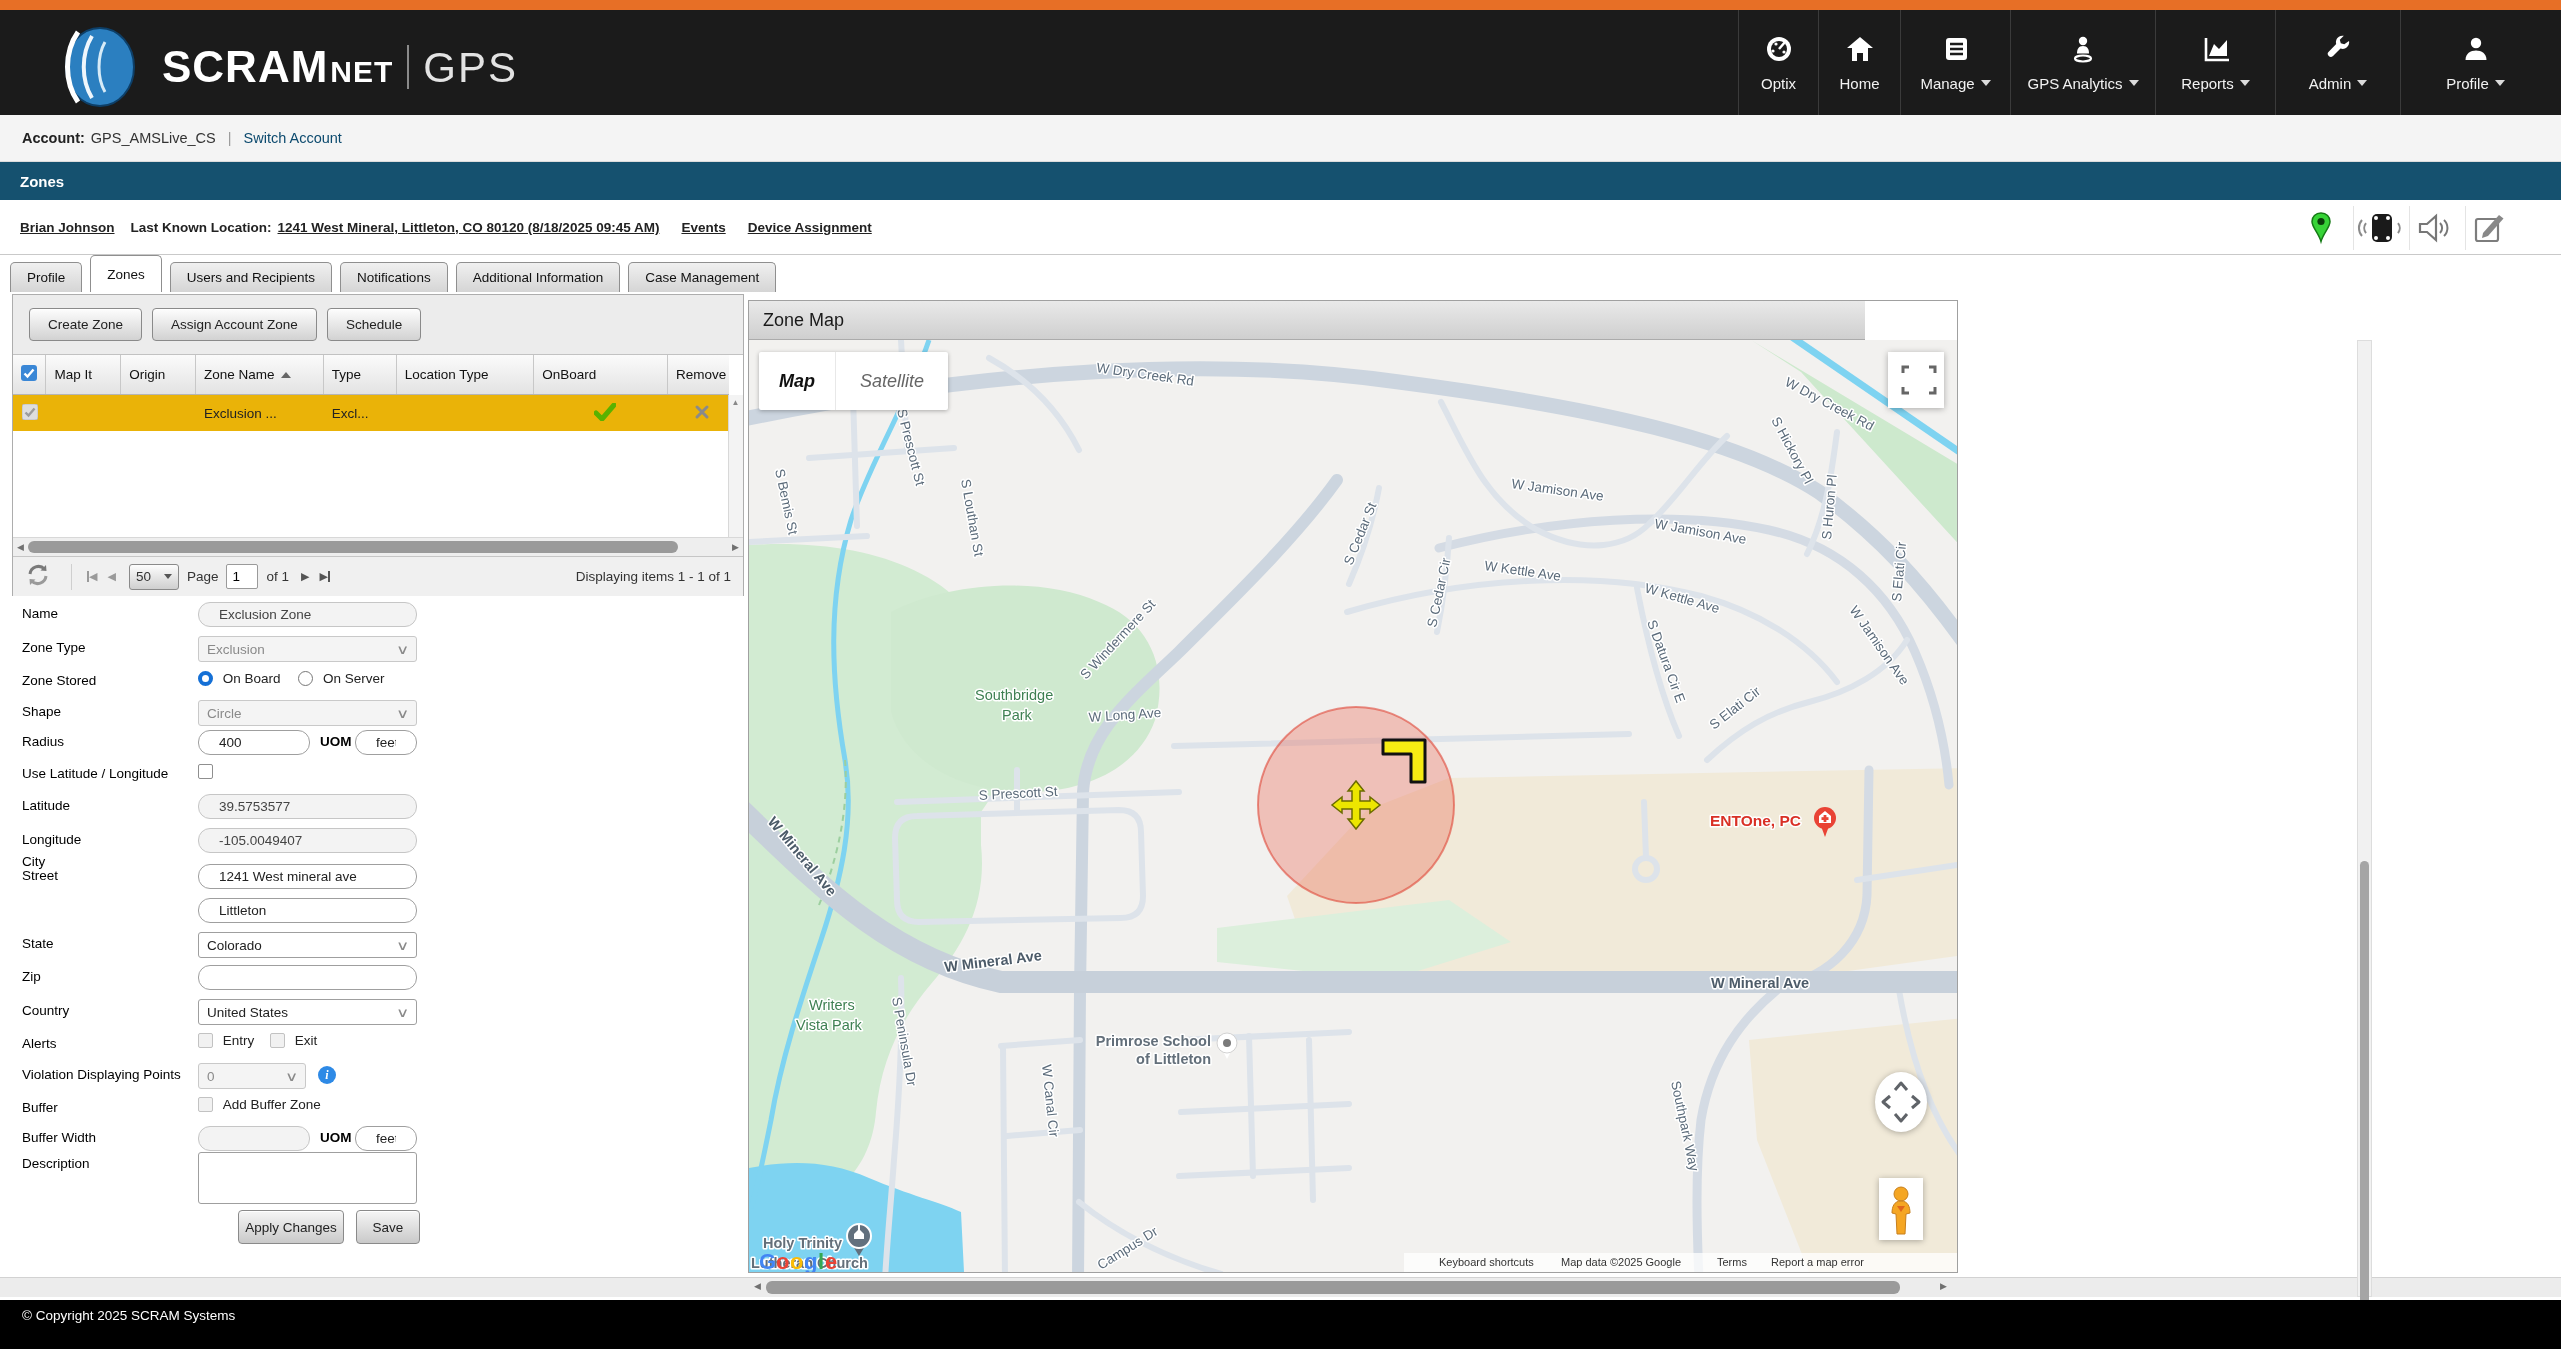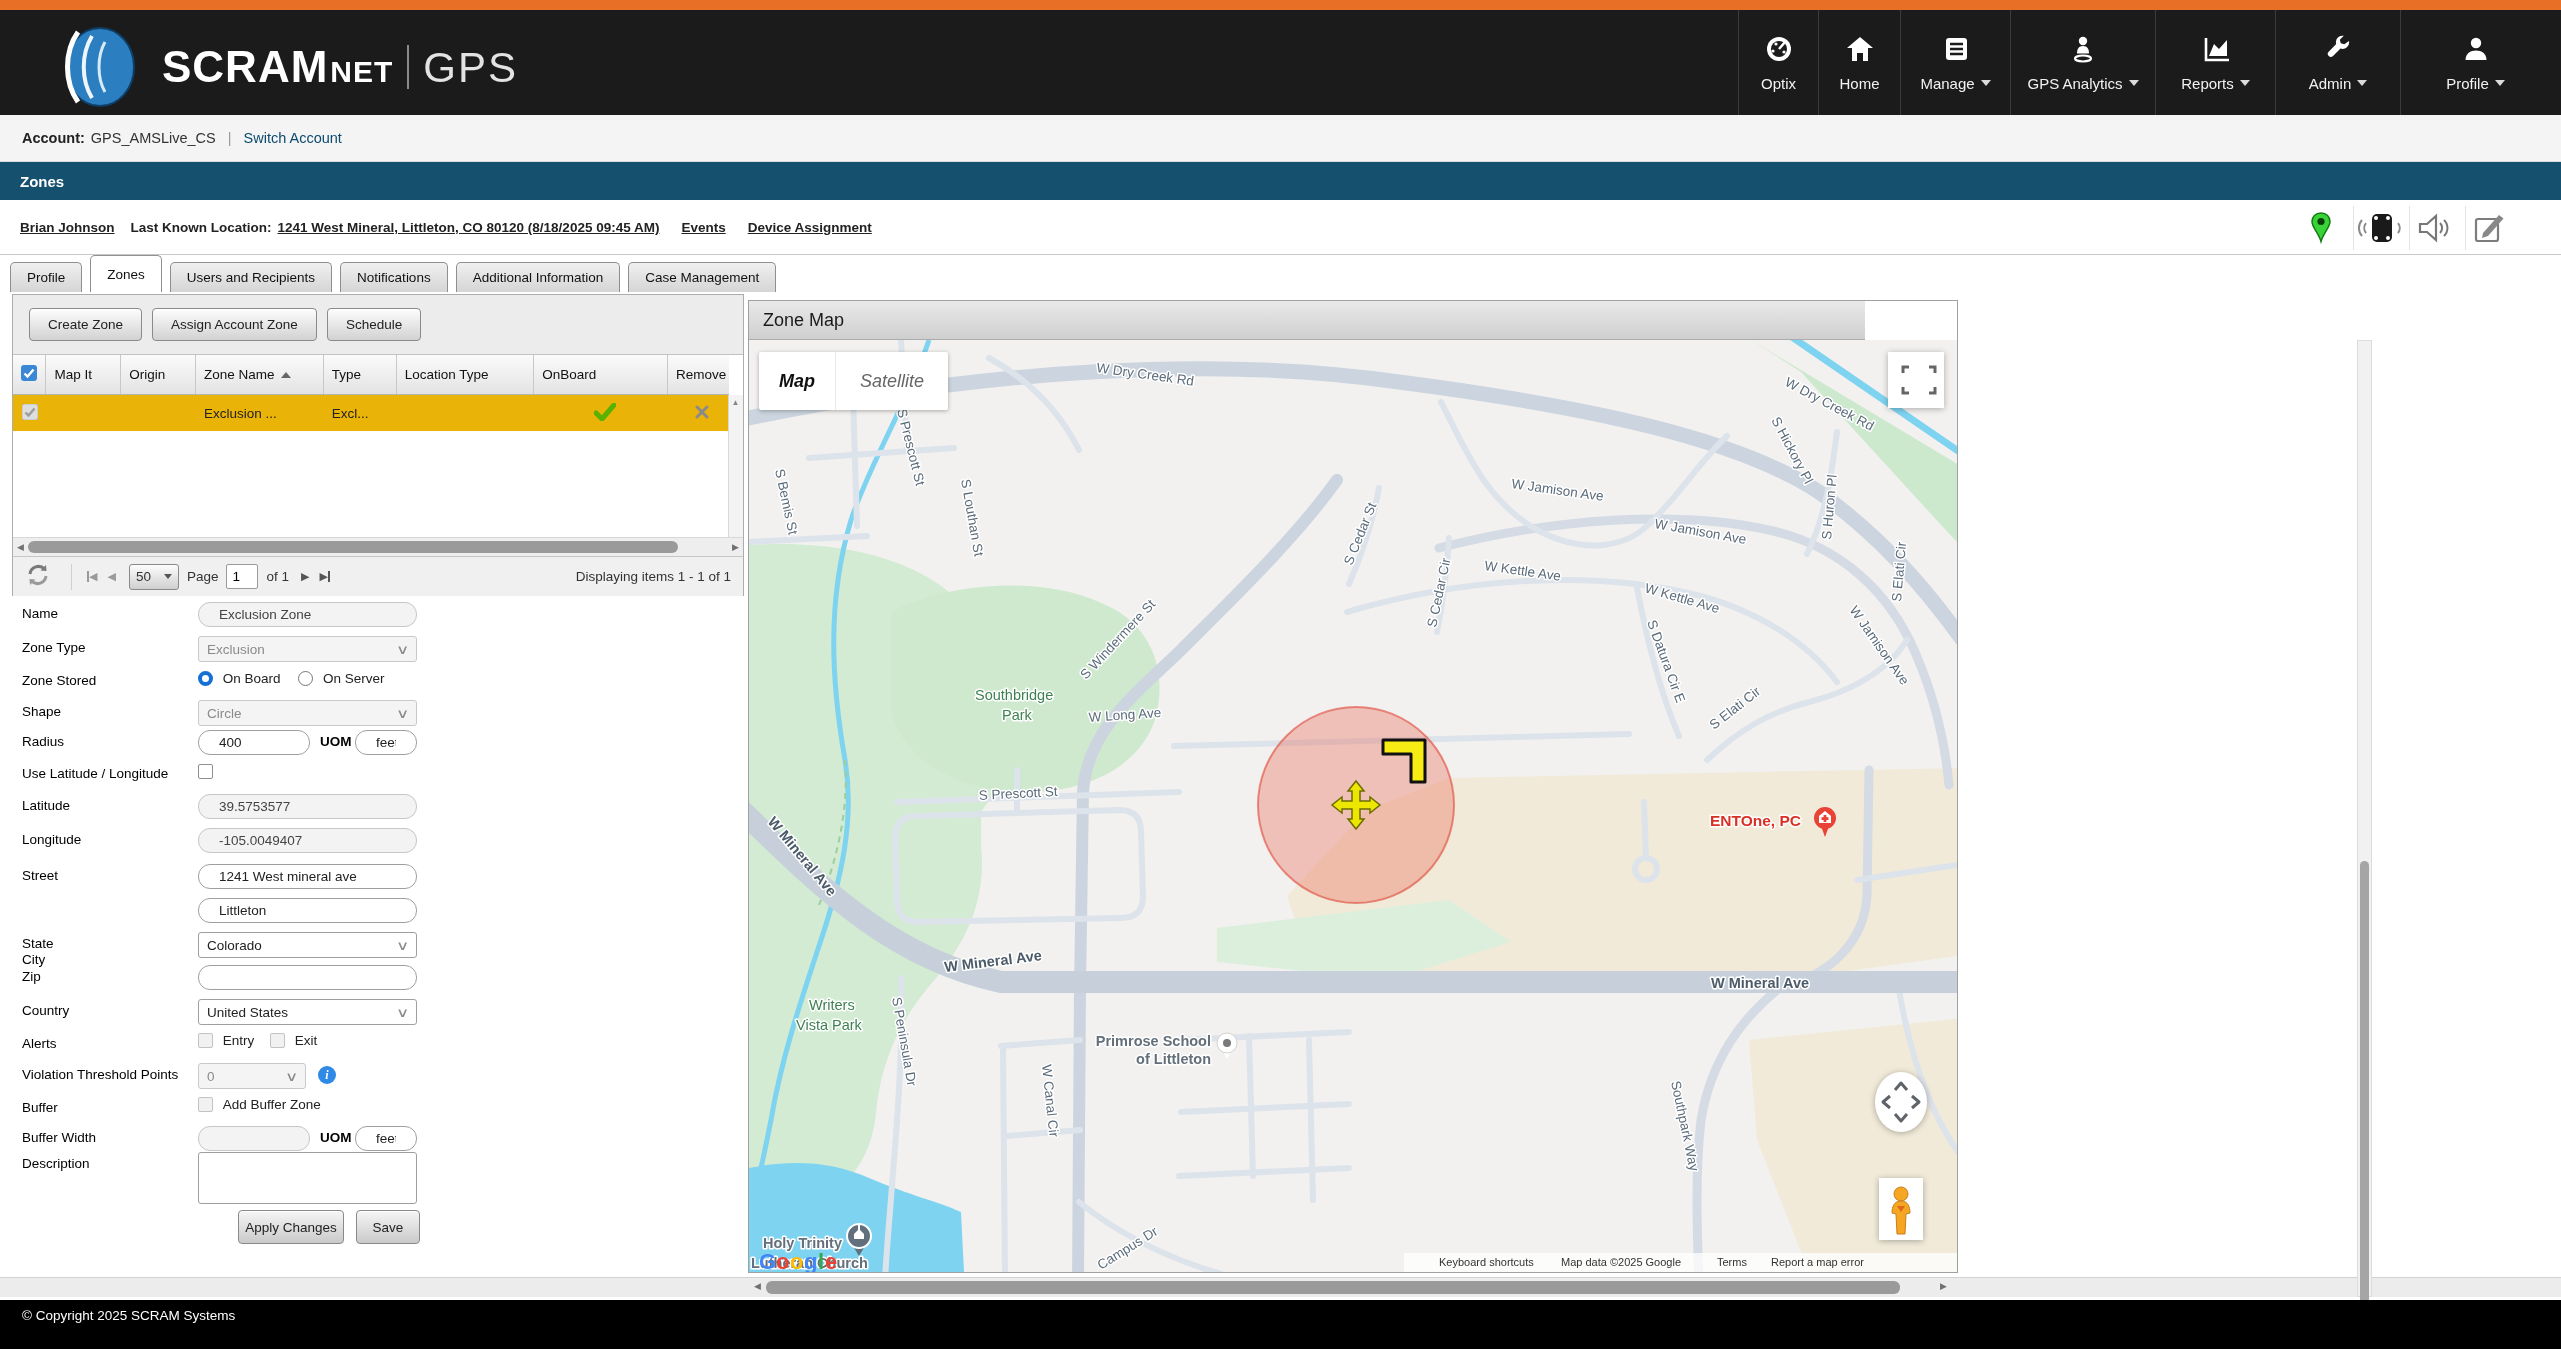--- a/index.html
+++ b/index.html
@@ -394,21 +394,21 @@
 
     <span class="frm-label" style="top:798px">Latitude</span>
     <input class="tinput abs ro" style="left: 198px; top: 794px; width: 219px;" value="39.5753577">
 
     <span class="frm-label" style="top:832px">Longitude</span>
     <input class="tinput abs ro" style="left: 198px; top: 828px; width: 219px;" value="-105.0049407">
 
     <span class="frm-label" style="top:868px">Street</span>
     <input class="tinput abs" style="left: 198px; top: 864px; width: 219px;" value="1241 West mineral ave">
 
-    <span class="frm-label" style="top:952px">City</span>
+    <span class="frm-label" style="top:854px">City</span>
     <input class="tinput abs" style="left: 198px; top: 898px; width: 219px;" value="Littleton">
 
     <span class="frm-label" style="top:936px">State</span>
     <div class="selbox" style="left:198px;top:932px;width:219px">
       <span>Colorado</span>
         <span class="chev">∨</span>
     </div>
 
     <span class="frm-label" style="top:969px">Zip</span>
     <input class="tinput abs" style="left: 198px; top: 965px; width: 219px;" value="">
@@ -420,21 +420,21 @@
     </div>
 
     <span class="frm-label" style="top:1036px">Alerts</span>
     <div class="abs" style="left:198px;top:1033px;font-size:13.5px">
       <span class="cbox lt"></span>
       <span style="margin:0 12px 0 6px">Entry</span>
       <span class="cbox lt"></span>
       <span style="margin-left:6px">Exit</span>
     </div>
 
-    <span class="frm-label" style="top:1067px">Violation Threshold Points</span>
+    <span class="frm-label" style="top:1067px">Violation Displaying Points</span>
     <div class="selbox dis" style="left:198px;top:1063px;width:108px">
       <span>0</span>
         <span class="chev">∨</span>
     </div>
     <span class="info-i abs" style="left:318px;top:1066px">i</span>
 
     <span class="frm-label" style="top:1100px">Buffer</span>
     <div class="abs" style="left:198px;top:1097px;font-size:13.5px">
       <span class="cbox lt"></span>
       <span style="margin-left:6px">Add Buffer Zone</span>

